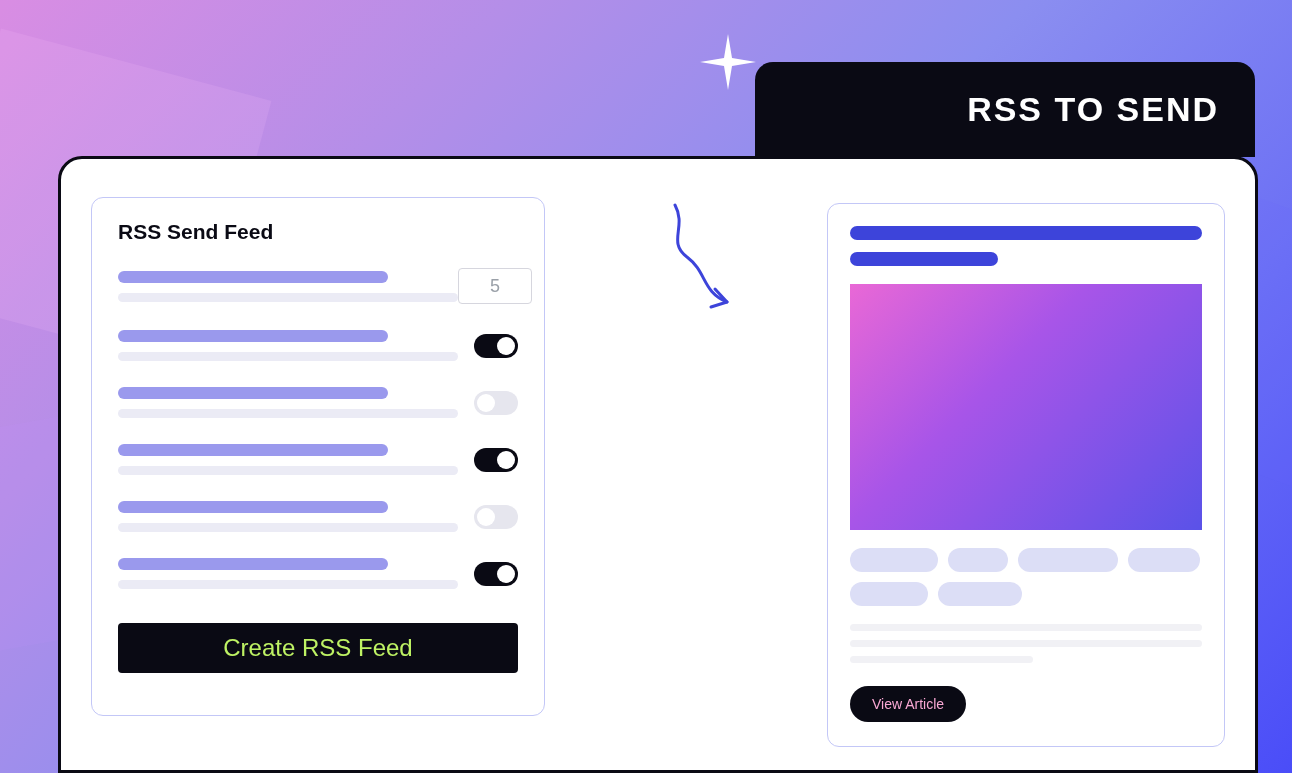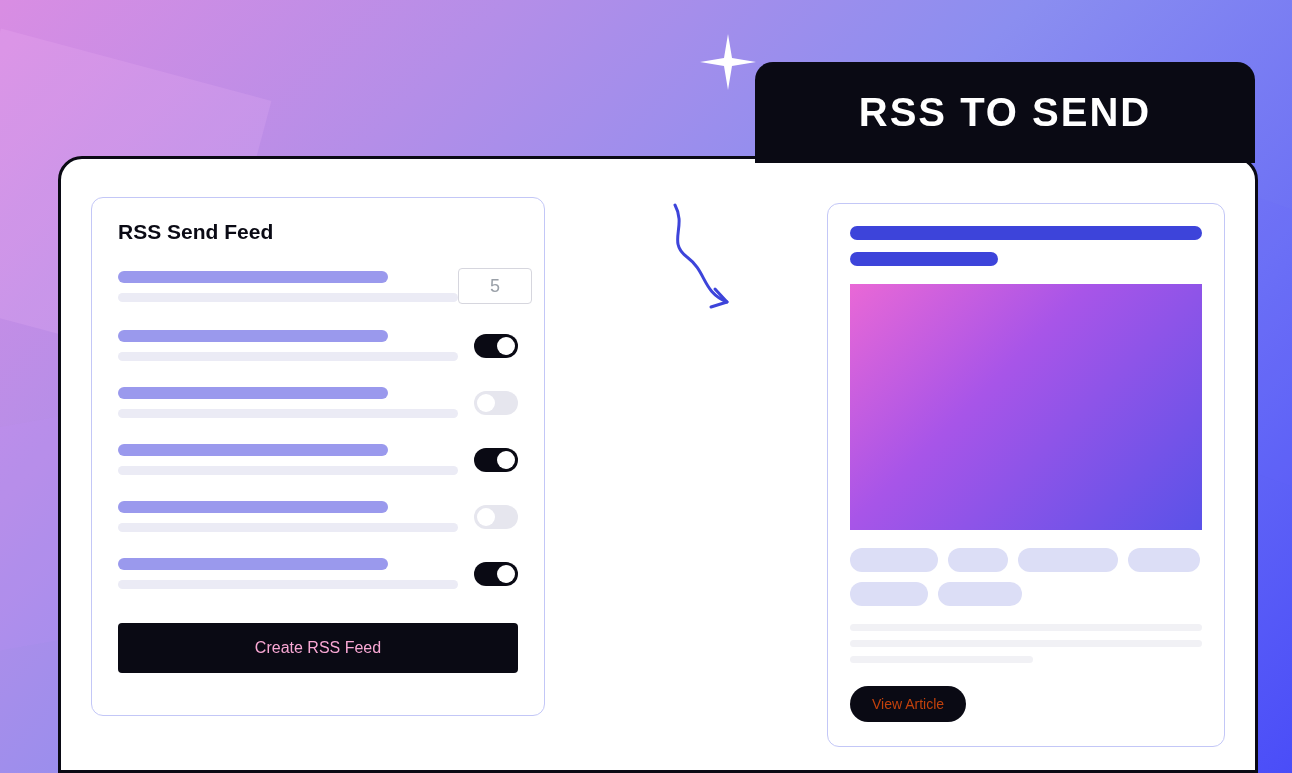--- a/index.html
+++ b/index.html
@@ -52,24 +52,24 @@
   top: 62px;
   left: 755px;
   width: 500px;
   background: #0a0a14;
   border-radius: 18px 18px 0 0;
   padding: 28px 36px;
   z-index: 4;
 }
 .header-card h1 {
   color: #ffffff;
-  font-size: 40px;
+  font-size: 34px;
   font-weight: 900;
   letter-spacing: 2px;
-  text-align: center;
+  text-align: right;
 }
 
 
 .main-container {
   position: absolute;
   top: 156px;
   left: 58px;
   right: 34px;
   bottom: 0;
   background: #ffffff;
@@ -153,24 +153,24 @@
 .toggle-on .toggle-knob {
   right: 3px;
 }
 .toggle-off .toggle-knob {
   left: 3px;
 }
 .create-btn {
   width: 100%;
   height: 50px;
   background: #0a0a14;
-  color: #f9a8d4;
+  color: #bef264;
   border: none;
   border-radius: 4px;
-  font-size: 16px;
+  font-size: 24px;
   font-weight: 500;
   cursor: pointer;
   margin-top: 8px;
 }
 
 
 .arrow {
   position: absolute;
   top: 38px;
   left: 586px;
@@ -224,21 +224,21 @@
 .preview-lines .line {
   height: 7px;
   background: #f1f1f5;
   border-radius: 4px;
   margin-bottom: 9px;
 }
 .preview-lines .line-full { width: 100%; }
 .preview-lines .line-short { width: 52%; }
 .view-article-btn {
   background: #0a0a14;
-  color: #c2410c;
+  color: #f9a8d4;
   border: none;
   border-radius: 20px;
   padding: 10px 22px;
   font-size: 14px;
   font-weight: 500;
   cursor: pointer;
   margin-top: 14px;
 }
 </style>
 </head>

